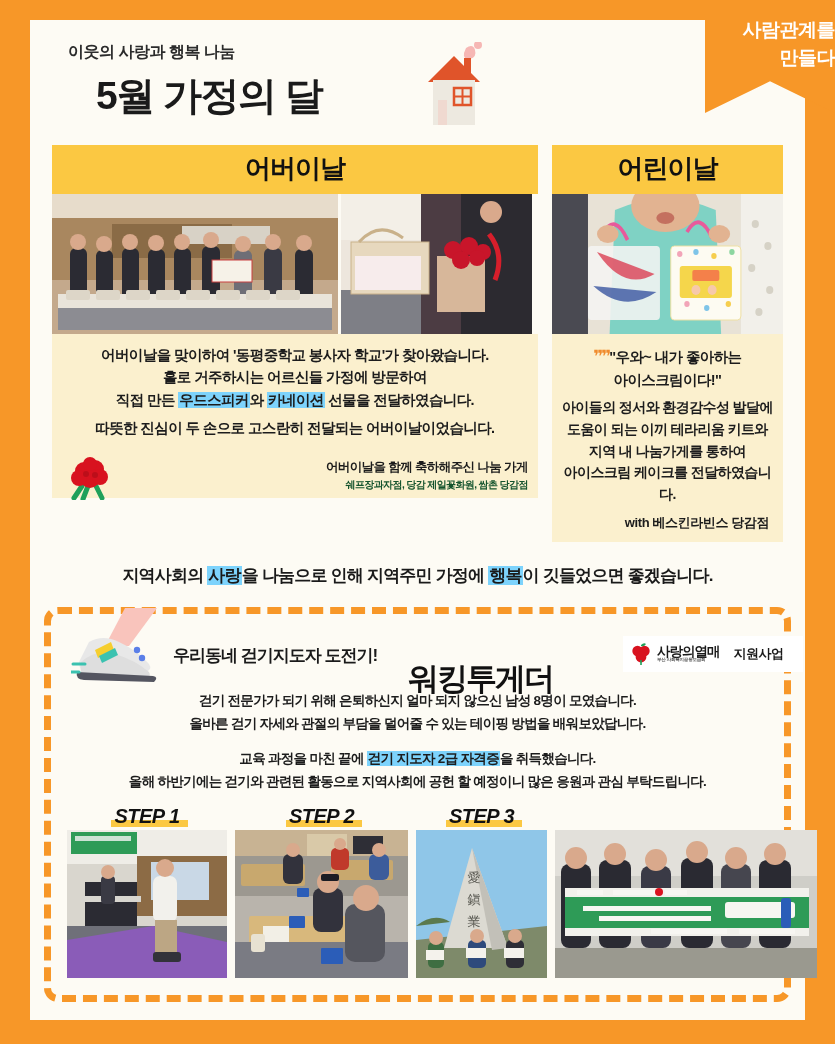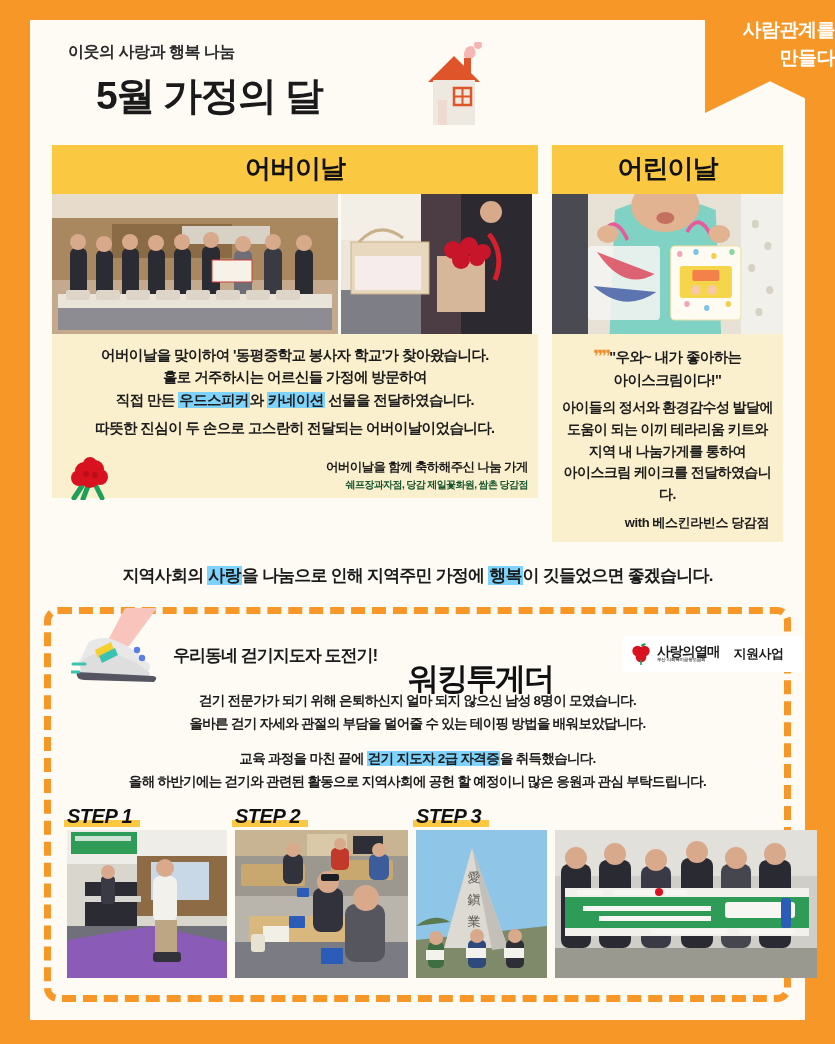--- a/index.html
+++ b/index.html
@@ -141,21 +141,21 @@
 
   .walk-body { text-align:center; padding-top: 4px; }
   .walk-body .wl {
     font-size: 13.5px; font-weight: 700; color:#1C1C1C;
     line-height: 1.7; letter-spacing: -0.7px;
   }
   .walk-gap { height: 12px; }
 
   
   .steps { display: flex; gap: 8px; padding: 12px 4px 0; align-items: flex-end; }
-  .step-col { position: relative; }
+  .step-col { position: relative; text-align: center; }
   .step-label {
     font-size: 20px; font-weight: 900; color:#111;
     font-style: italic; letter-spacing: -0.5px;
     position: relative; display: inline-block; margin-bottom: 2px;
     z-index: 2;
   }
   .step-label::after{
     content:""; position:absolute; left:-3px; right:-8px; bottom:1px; height:7px;
     background:#FBC842; z-index:-1;
   }

